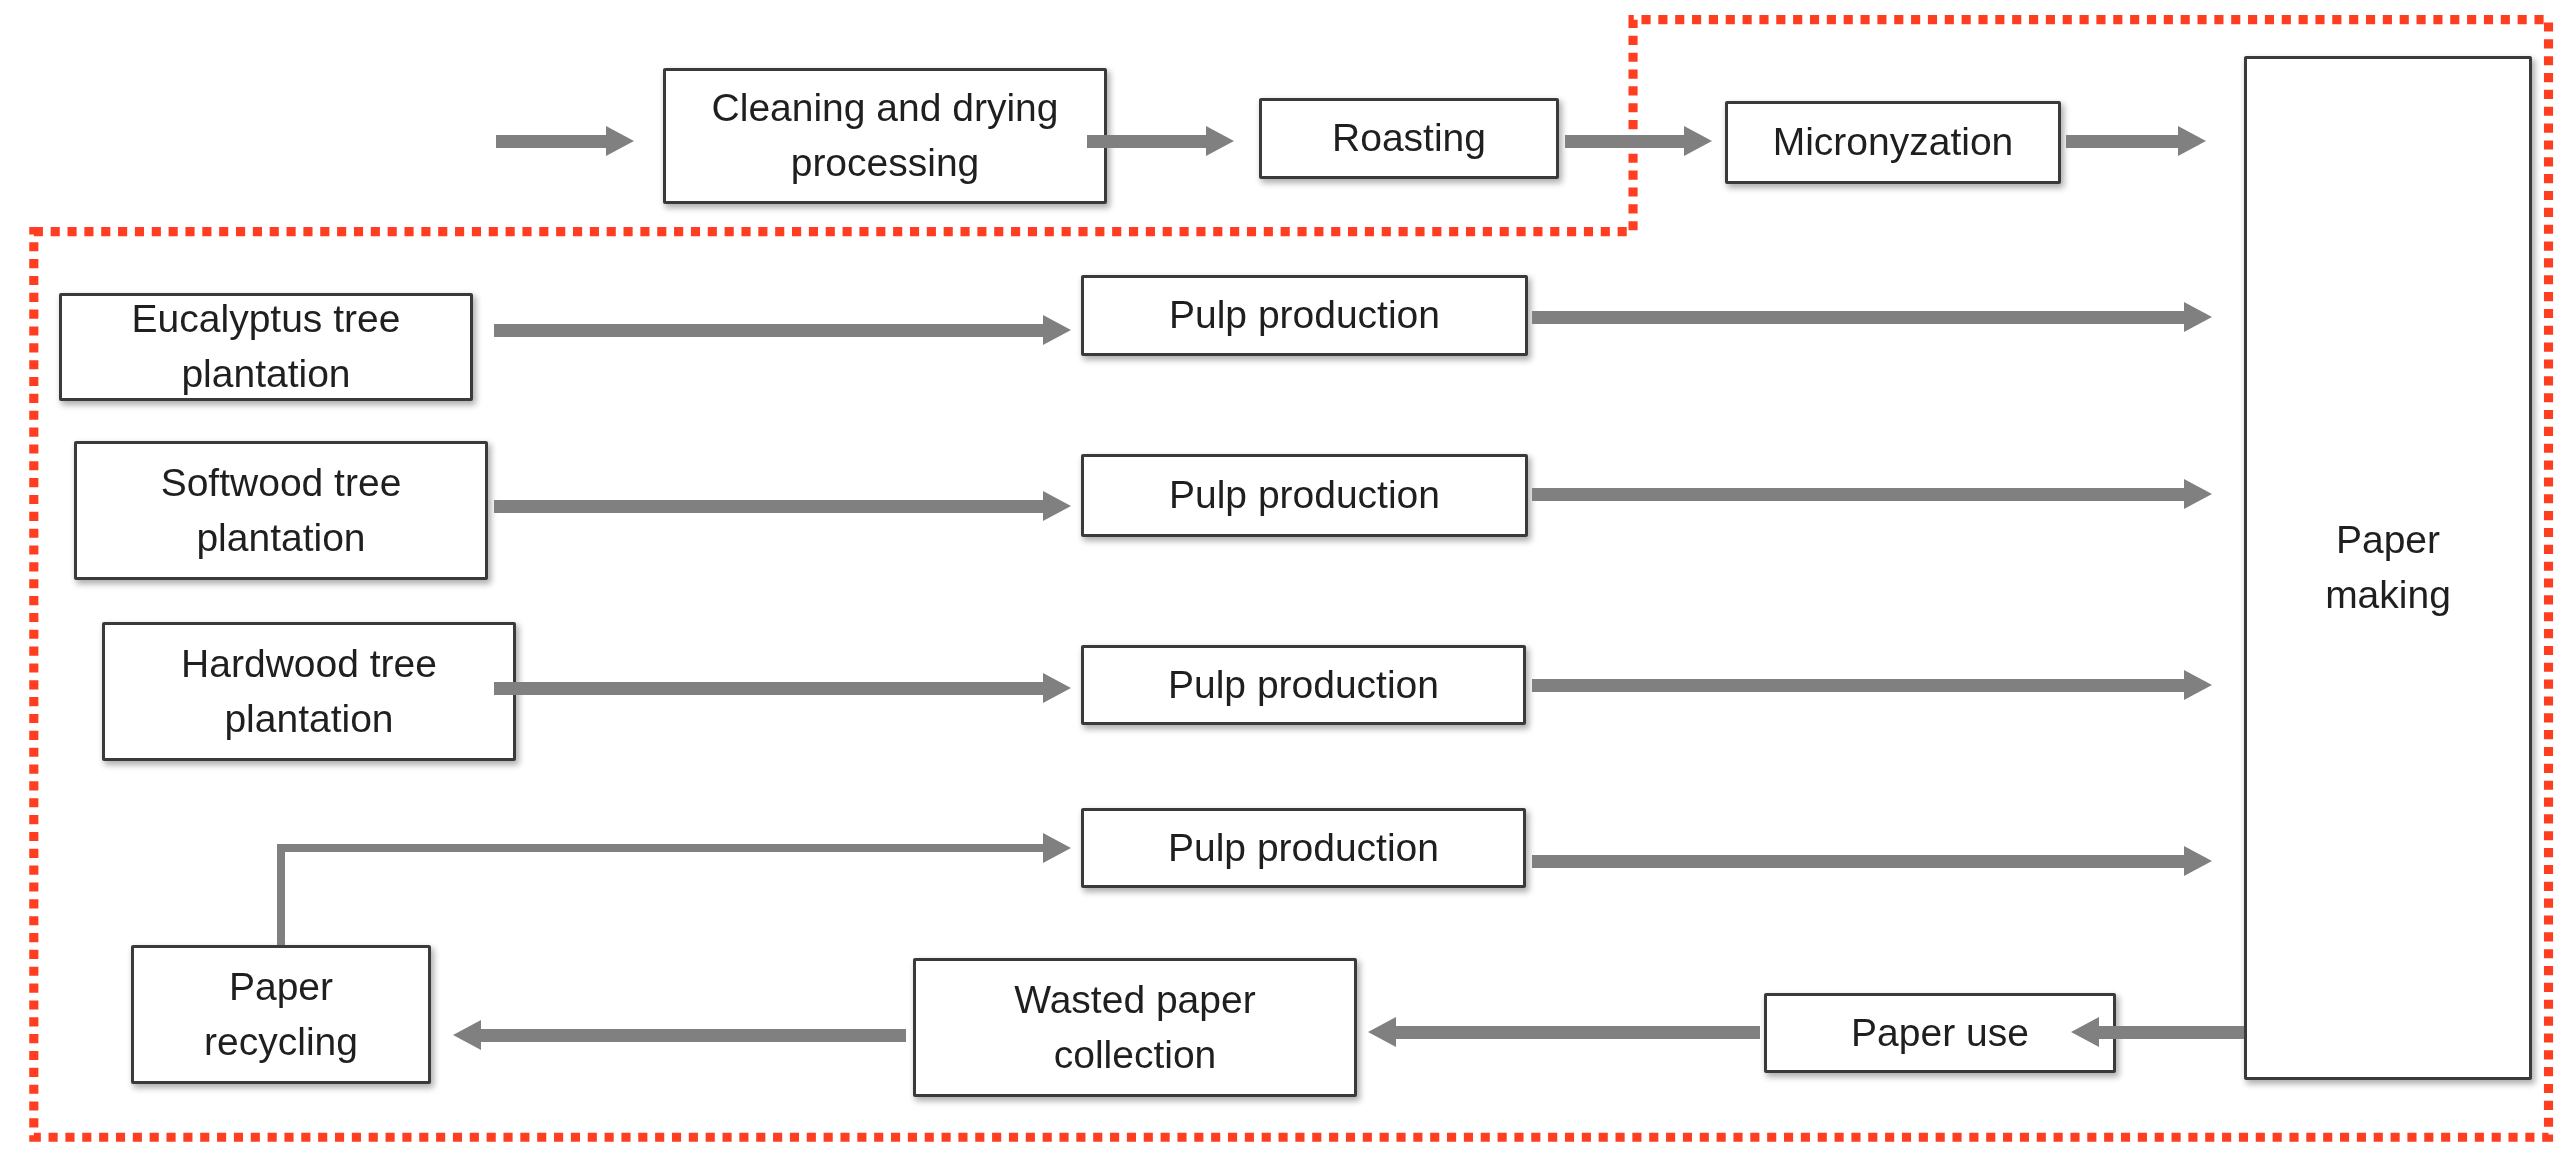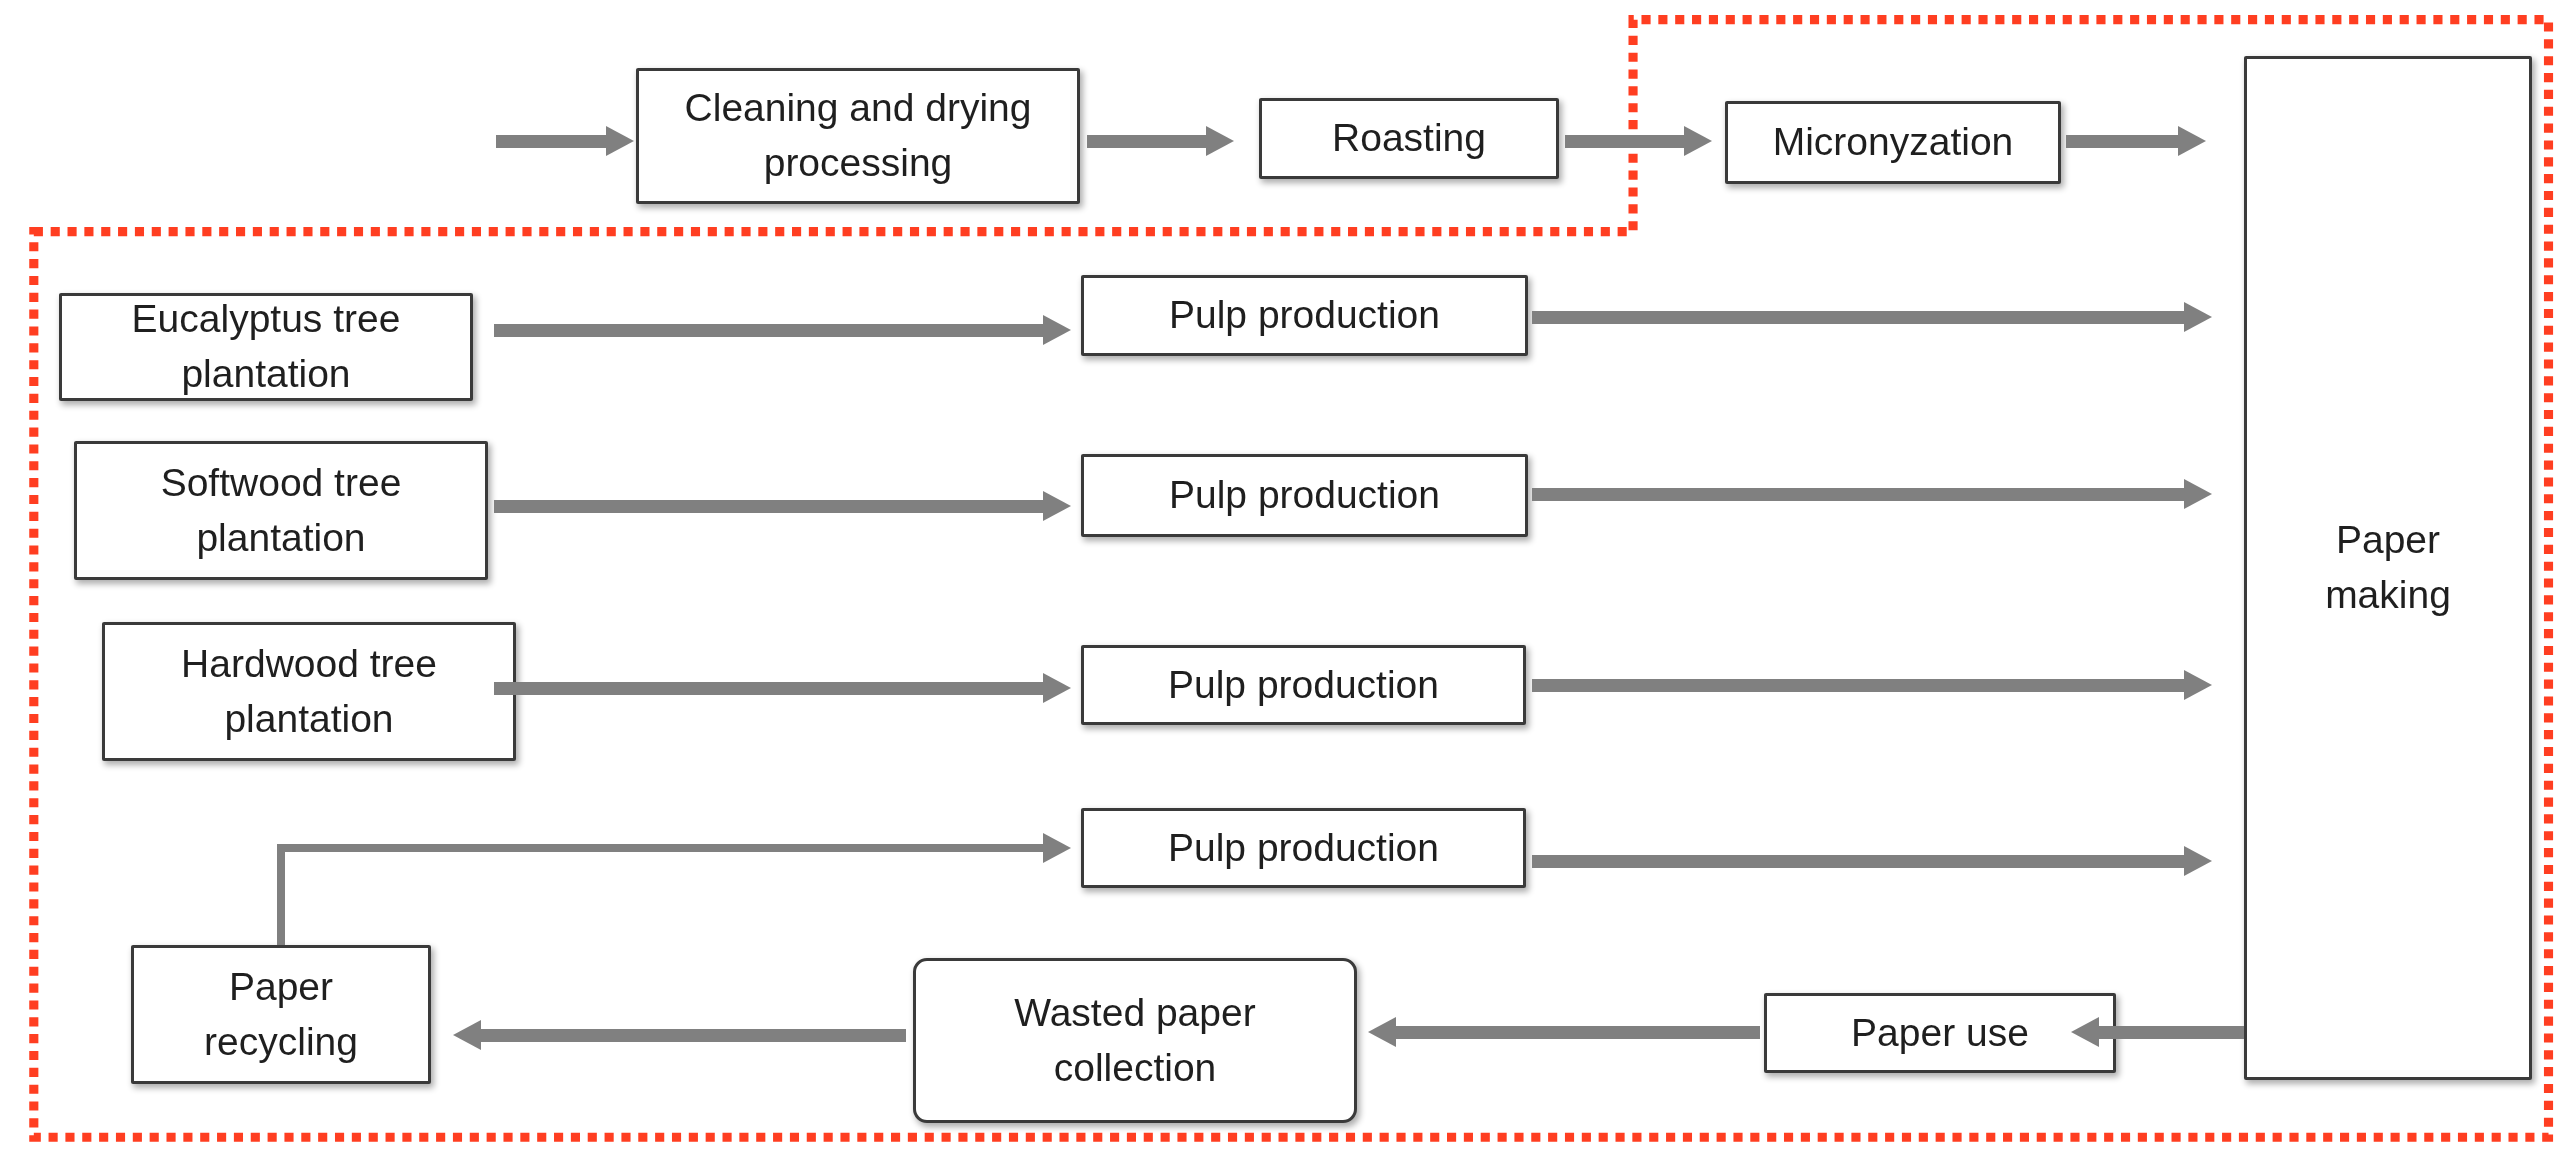--- a/index.html
+++ b/index.html
@@ -58,21 +58,21 @@
 </head>
 <body>
 
 <div class="stage">
 
   <svg class="boundary-svg" width="2576" height="1171" viewBox="0 0 3669 1668">
     <path d="M 48 330 H 2326 V 28 H 3630 V 1620 H 48 Z" fill="none" stroke-width="13" stroke-dasharray="13 11" stroke-linejoin="miter" stroke="#ff3e21"></path>
   </svg>
 
 
-  <div class="node" style="left:636px; top:68px; width:444px; height:136px;">
+  <div class="node" style="left:663px; top:68px; width:444px; height:136px;">
     <span class="lbl">Cleaning and drying
 processing</span>
   </div>
 
   <div class="node" style="left:1725px; top:101px; width:336px; height:83px;">
     <span class="lbl">Micronyzation</span>
   </div>
 
   <div class="node" style="left:1259px; top:98px; width:300px; height:81px;">
     <span class="lbl">Roasting</span>
@@ -112,21 +112,21 @@
 
   <div class="node" style="left:1081px; top:808px; width:445px; height:80px;">
     <span class="lbl">Pulp production</span>
   </div>
 
   <div class="node" style="left:131px; top:945px; width:300px; height:139px;">
     <span class="lbl">Paper
 recycling</span>
   </div>
 
-  <div class="node" style="left:913px; top:958px; width:444px; height:165px;border-radius:14px;">
+  <div class="node" style="left:913px; top:958px; width:444px; height:139px;">
     <span class="lbl">Wasted paper
 collection</span>
   </div>
 
   <div class="node" style="left:1764px; top:993px; width:352px; height:80px;">
     <span class="lbl">Paper use</span>
   </div>
 
   <div class="arrow right" style="left:496px; top:126px; width:138px;">
     <div class="shaft"></div>

